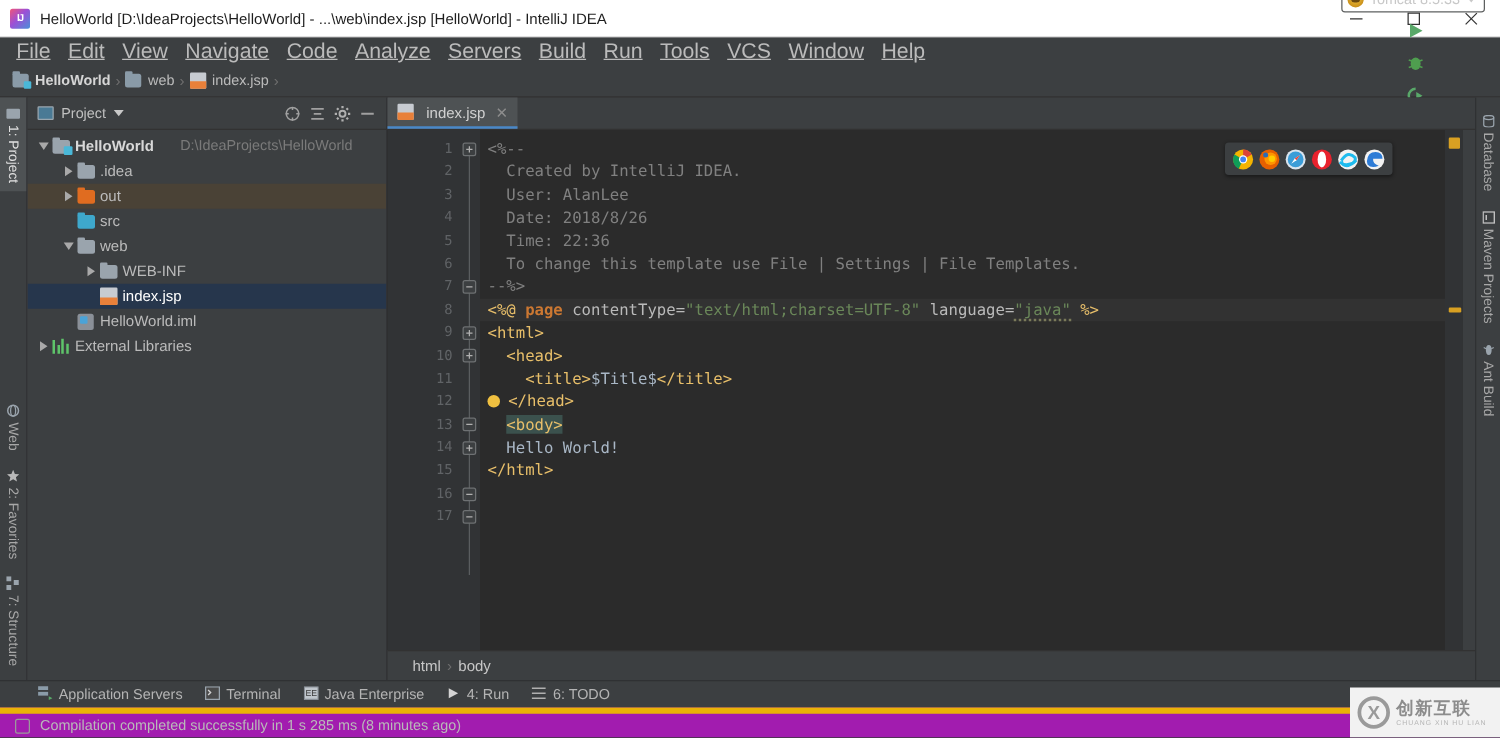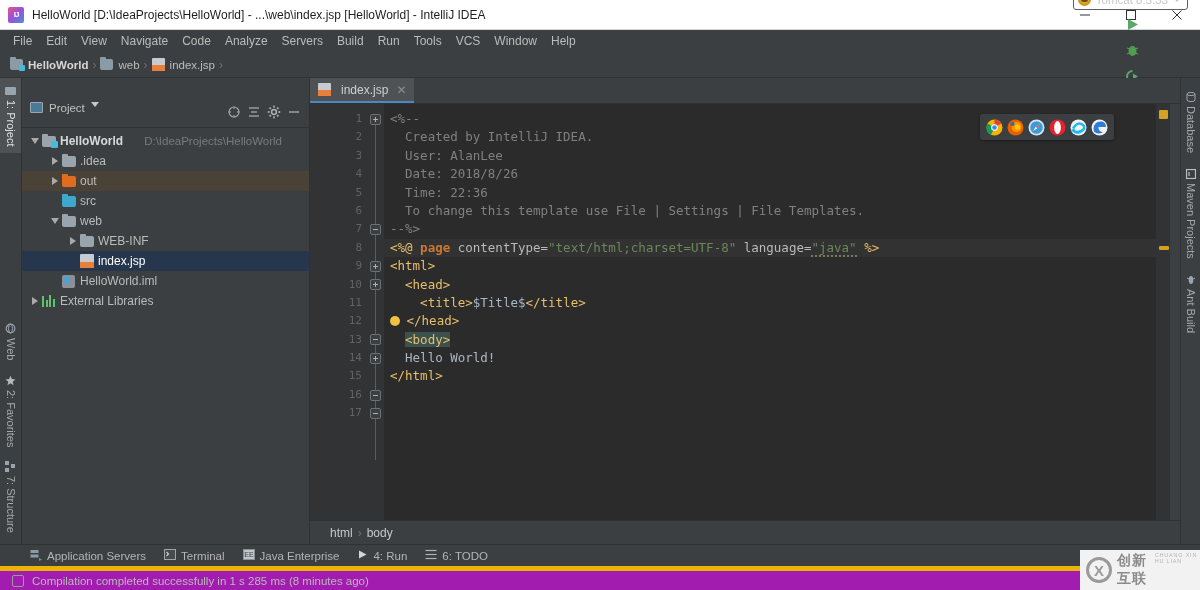--- a/index.html
+++ b/index.html
@@ -33,21 +33,21 @@
     color: #333; font-size: 13px; line-height: 1;
   }
   .winbtn svg { display: block; }
 
   
   .menubar {
     height: 22px; background: #3c3f41; display: flex; align-items: center;
     padding-left: 6px; flex: 0 0 22px;
   }
   .menu-item {
-    font-size: 12px; color: #bbbbbb; padding: 2px 7px; white-space: nowrap;
+    font-size: 17px; color: #bbbbbb; padding: 2px 7px; white-space: nowrap; text-decoration: underline;
   }
 
   
   .navbar {
     height: 26px; background: #3c3f41; display: flex; align-items: center;
     flex: 0 0 26px; padding-left: 10px; border-bottom: 1px solid #323232;
   }
   .crumb { display: flex; align-items: center; font-size: 11.5px; color: #bbbbbb; }
   .crumb.bold { font-weight: bold; color: #d6d6d6; }
   .crumb-sep { color: #6e6e6e; margin: 0 4px; font-size: 12px; }
@@ -121,22 +121,22 @@
     font-size: 11px; color: #a8a8a8; padding: 8px 3px;
     display:flex; align-items:center; gap:4px; white-space: nowrap;
   }
 
   
   .projpanel {
     width: 288px; flex: 0 0 288px; background: #3c3f41;
     display: flex; flex-direction: column; border-right: 1px solid #2f3133;
   }
   .proj-header {
-    height: 26px; display: flex; align-items: flex-start; flex: 0 0 26px;
-    padding: 0 5px 0 8px; border-bottom: 1px solid #323232; margin-top: 24px;
+    height: 26px; display: flex; align-items: center; flex: 0 0 26px;
+    padding: 0 5px 0 8px; border-bottom: 1px solid #323232;
   }
   .proj-header .ttl { font-size: 11.5px; color: #c0c0c0; margin-left: 6px; }
   .proj-win-ico {
     width: 13px; height: 11px; border: 1.5px solid #9aa7b0; border-radius: 1px;
     background: #4a7a95; flex: 0 0 13px;
   }
   .proj-header .hsp { flex: 1; }
   .htool { width: 20px; height: 20px; display:flex;align-items:center;justify-content:center; }
 
   .tree { flex: 1; overflow: hidden; padding-top: 3px; font-size: 12px; }
@@ -276,21 +276,21 @@
     background: #f2f2f2; display: flex; align-items: center; gap: 5px; padding-left: 6px;
   }
   .wm-circ {
     width: 26px; height: 26px; border-radius: 50%; border: 3px solid #9a9a9a;
     position: relative; flex: 0 0 26px;
   }
   .wm-circ::after{
     content:"X"; position:absolute; inset:0; display:flex;align-items:center;justify-content:center;
     color:#9a9a9a; font-size:15px; font-weight:bold;
   }
-  .wm-txt { display: flex; flex-direction: row; }
+  .wm-txt { display: flex; flex-direction: column; }
   .wm-cn { font-size: 14px; color: #8c8c8c; font-weight: bold; letter-spacing: 1px; }
   .wm-en { font-size: 5.5px; color: #b5b5b5; letter-spacing: .8px; }
 </style>
 </head>
 <body>
 
 <div class="app">
 
   <div class="titlebar">
     <div class="tb-icon"></div>

